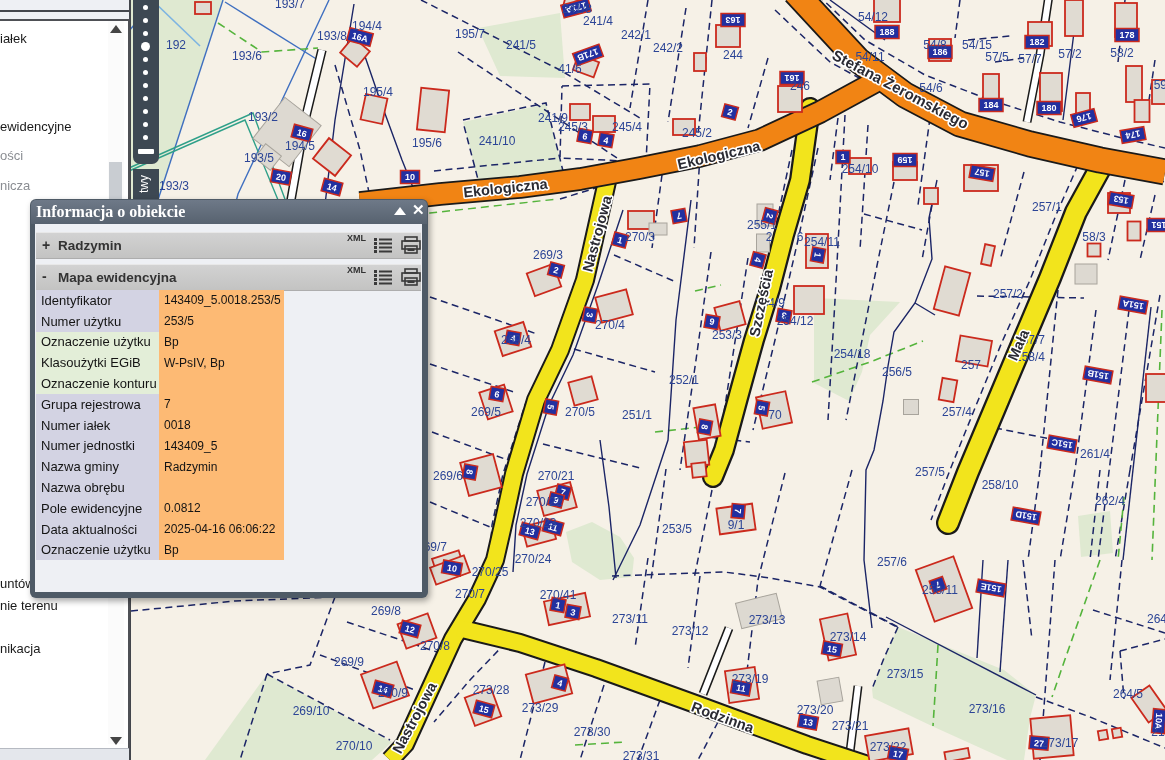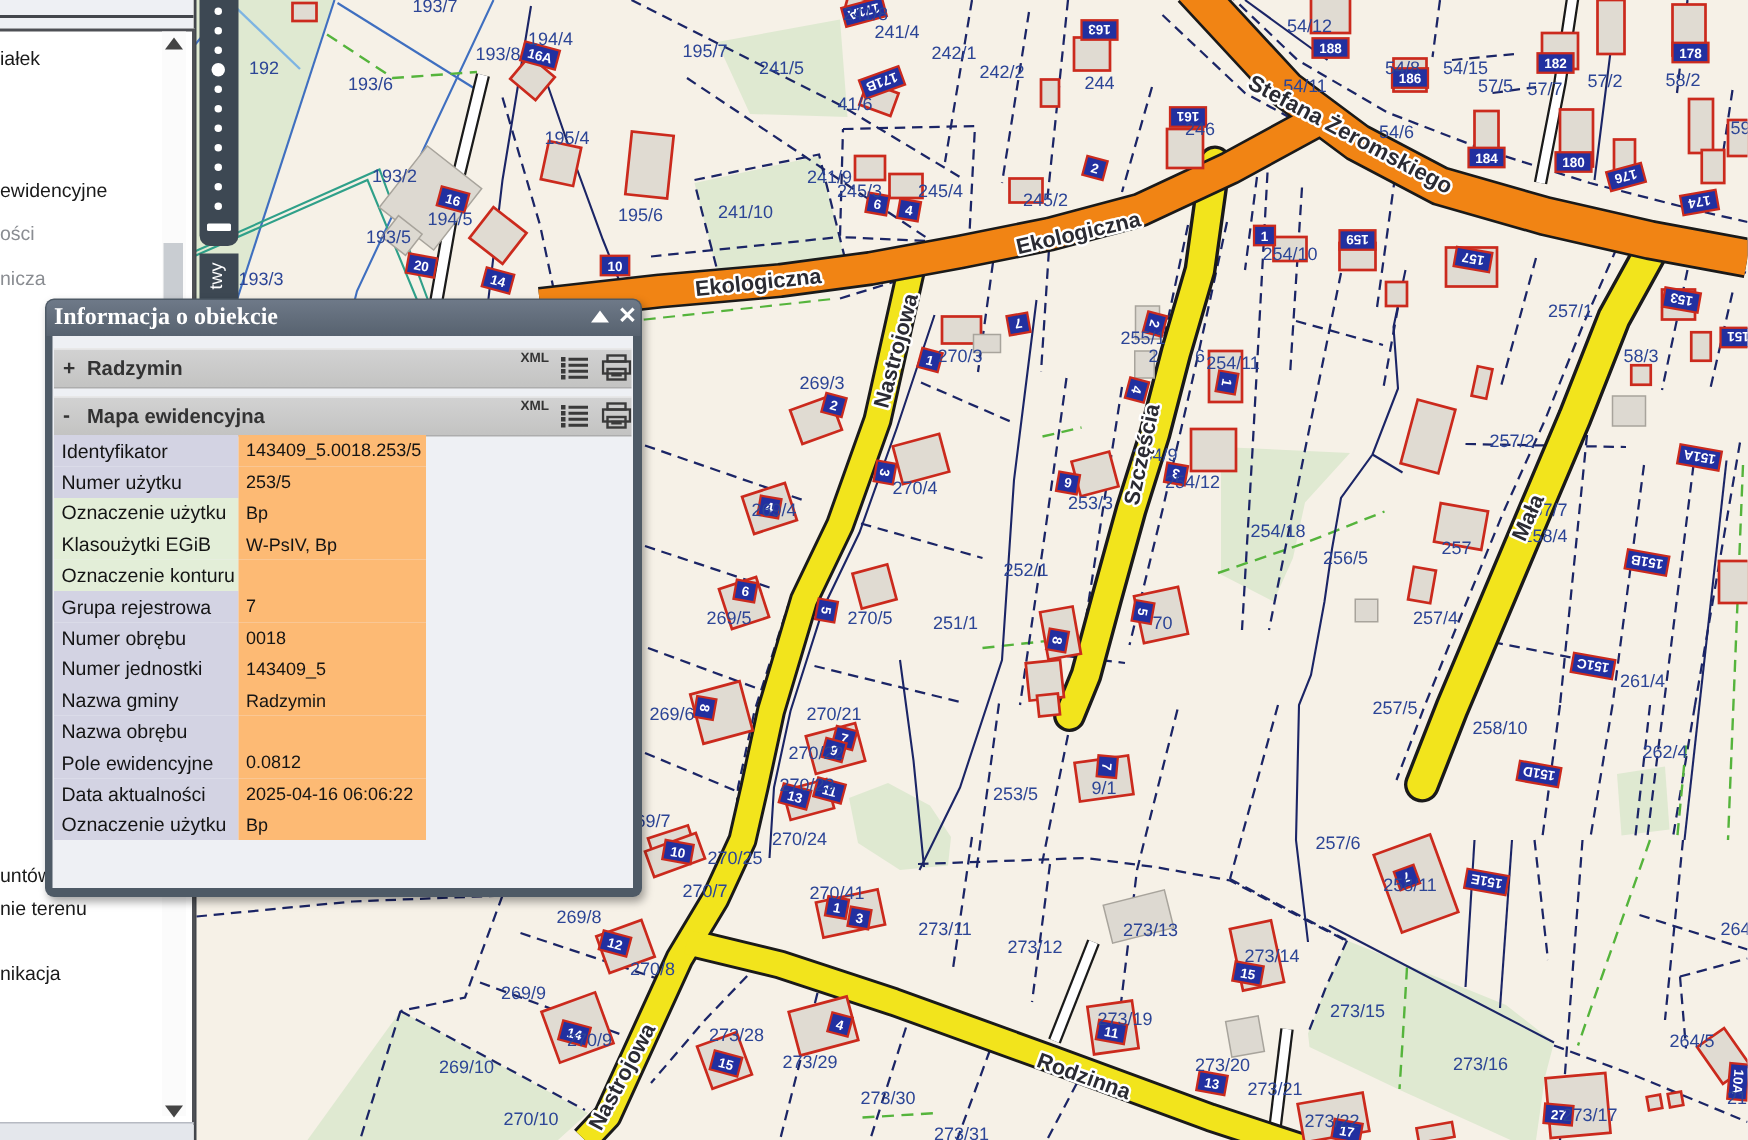--- a/index.html
+++ b/index.html
@@ -776,21 +776,21 @@
             </tr>
         <tr>
               <td class="l grnc">Oznaczenie konturu</td>
               <td class="v vlav"></td>
             </tr>
         <tr>
               <td class="l lav">Grupa rejestrowa</td>
               <td class="v vlav">7</td>
             </tr>
         <tr>
-              <td class="l lav">Numer obrębu</td>
+              <td class="l lav">Numer iałek</td>
               <td class="v vlav">0018</td>
             </tr>
         <tr>
               <td class="l lav">Numer jednostki</td>
               <td class="v vlav">143409_5</td>
             </tr>
         <tr>
               <td class="l lav">Nazwa gminy</td>
               <td class="v vlav">Radzymin</td>
             </tr>

